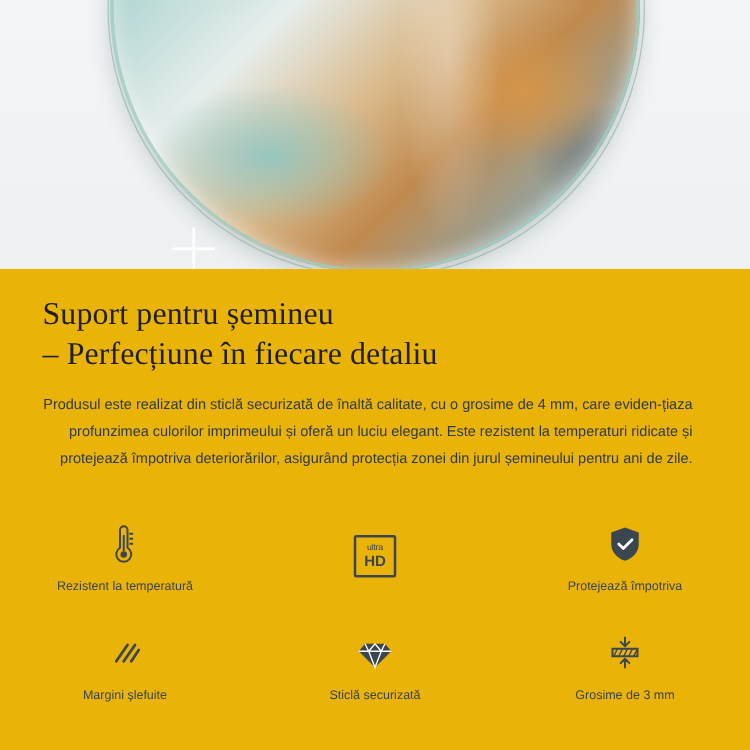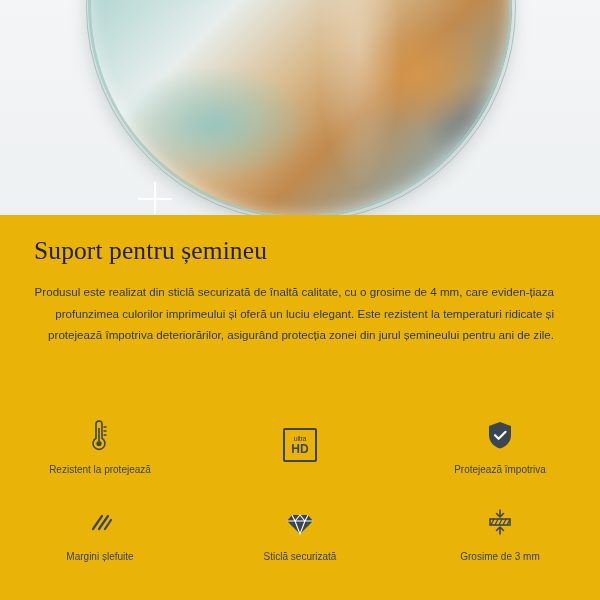--- a/index.html
+++ b/index.html
@@ -197,36 +197,37 @@
       <div class="plate-art"></div>
       <div class="plate-rim"></div>
     </div>
     <div class="plate-edge"></div>
     <div class="sparkle"></div>
   </div>
 
   <div class="content">
     <h1 class="headline">
       <span>Suport pentru șemineu</span>
+      <span class="l2">– Perfecțiune în fiecare detaliu</span>
     </h1>
     <p class="paragraph">Produsul este realizat din sticlă securizată de înaltă calitate, cu o grosime de 4 mm, care eviden-țiaza profunzimea culorilor imprimeului și oferă un luciu elegant. Este rezistent la temperaturi ridicate și protejează împotriva deteriorărilor, asigurând protecția zonei din jurul șemineului pentru ani de zile.</p>
   </div>
 
   <div class="features">
 
     <div class="feature">
       <div class="feature-icon">
         <svg width="40" height="40" viewBox="0 0 40 40" fill="none" stroke="#3c4650" stroke-width="1.6">
           <path d="M22 9a3 3 0 0 0-6 0v14.2a6 6 0 1 0 6 0V9z"></path>
           <circle cx="19" cy="28.5" r="2.6" fill="#3c4650" stroke="none"></circle>
           <rect x="18.2" y="13" width="1.6" height="13" fill="#3c4650" stroke="none"></rect>
           <path d="M23.5 12h3M23.5 16h3M23.5 20h3"></path>
         </svg>
       </div>
-      <div class="feature-label">Rezistent la protejează</div>
+      <div class="feature-label">Rezistent la temperatură</div>
     </div>
 
     <div class="feature">
       <div class="feature-icon">
         <div class="ultrahd">
           <span class="u1">ultra</span>
           <span class="u2">HD</span>
         </div>
       </div>
     </div>

